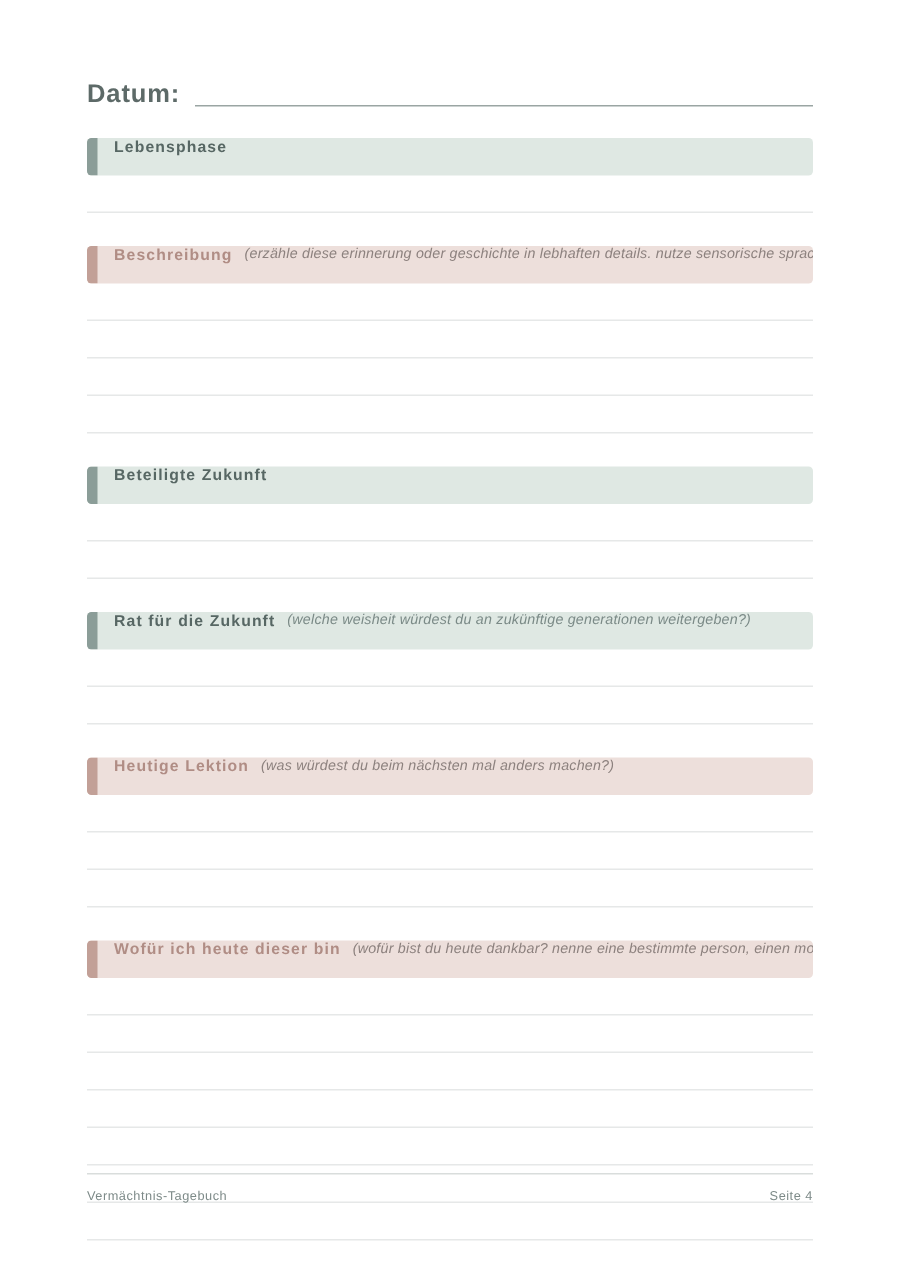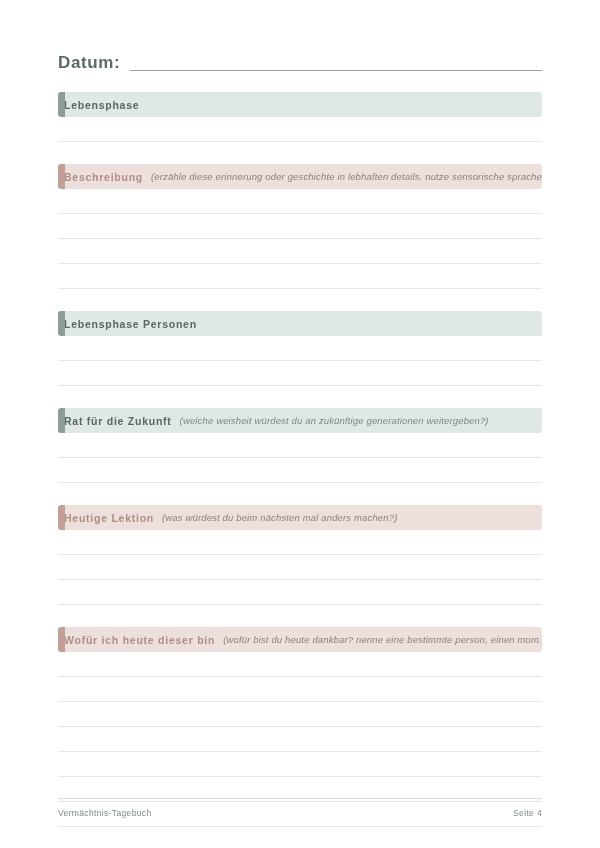--- a/index.html
+++ b/index.html
@@ -54,25 +54,25 @@
   
   .section {
     margin-bottom: 22px;
   }
   .section:last-of-type {
     margin-bottom: 0;
   }
   .sec-head {
     position: relative;
     display: flex;
-    align-items: center;
+    align-items: flex-start;
     height: 25px;
     border-radius: 3px;
     overflow: hidden;
-    padding-left: 6px;
+    padding-left: 18px;
     box-sizing: border-box;
     white-space: nowrap;
   }
   .sec-head .bar {
     position: absolute;
     left: 0;
     top: 0;
     bottom: 0;
     width: 7px;
     border-radius: 2px 0 0 2px;
@@ -110,21 +110,21 @@
   .wline {
     height: 24px;
     border-bottom: 1px solid #e6e8e8;
   }
 
   
   .footer {
     position: absolute;
     left: 58px;
     right: 58px;
-    bottom: 30px;
+    bottom: 46px;
   }
   .footer-rule {
     height: 1px;
     background: #d9dddc;
     margin-bottom: 9px;
   }
   .footer-row {
     display: flex;
     justify-content: space-between;
     align-items: baseline;
@@ -164,21 +164,21 @@
           <div class="lines">
             <div class="wline"></div>
             <div class="wline"></div>
             <div class="wline"></div>
             <div class="wline"></div>
           </div>
         </div>
         <div class="section theme-green">
           <div class="sec-head">
             <span class="bar"></span>
-            <span class="sec-title">Lebensphase Personen</span>
+            <span class="sec-title">Beteiligte Zukunft</span>
           </div>
           <div class="lines">
             <div class="wline"></div>
             <div class="wline"></div>
           </div>
         </div>
         <div class="section theme-green">
           <div class="sec-head">
             <span class="bar"></span>
             <span class="sec-title">Rat für die Zukunft</span>

